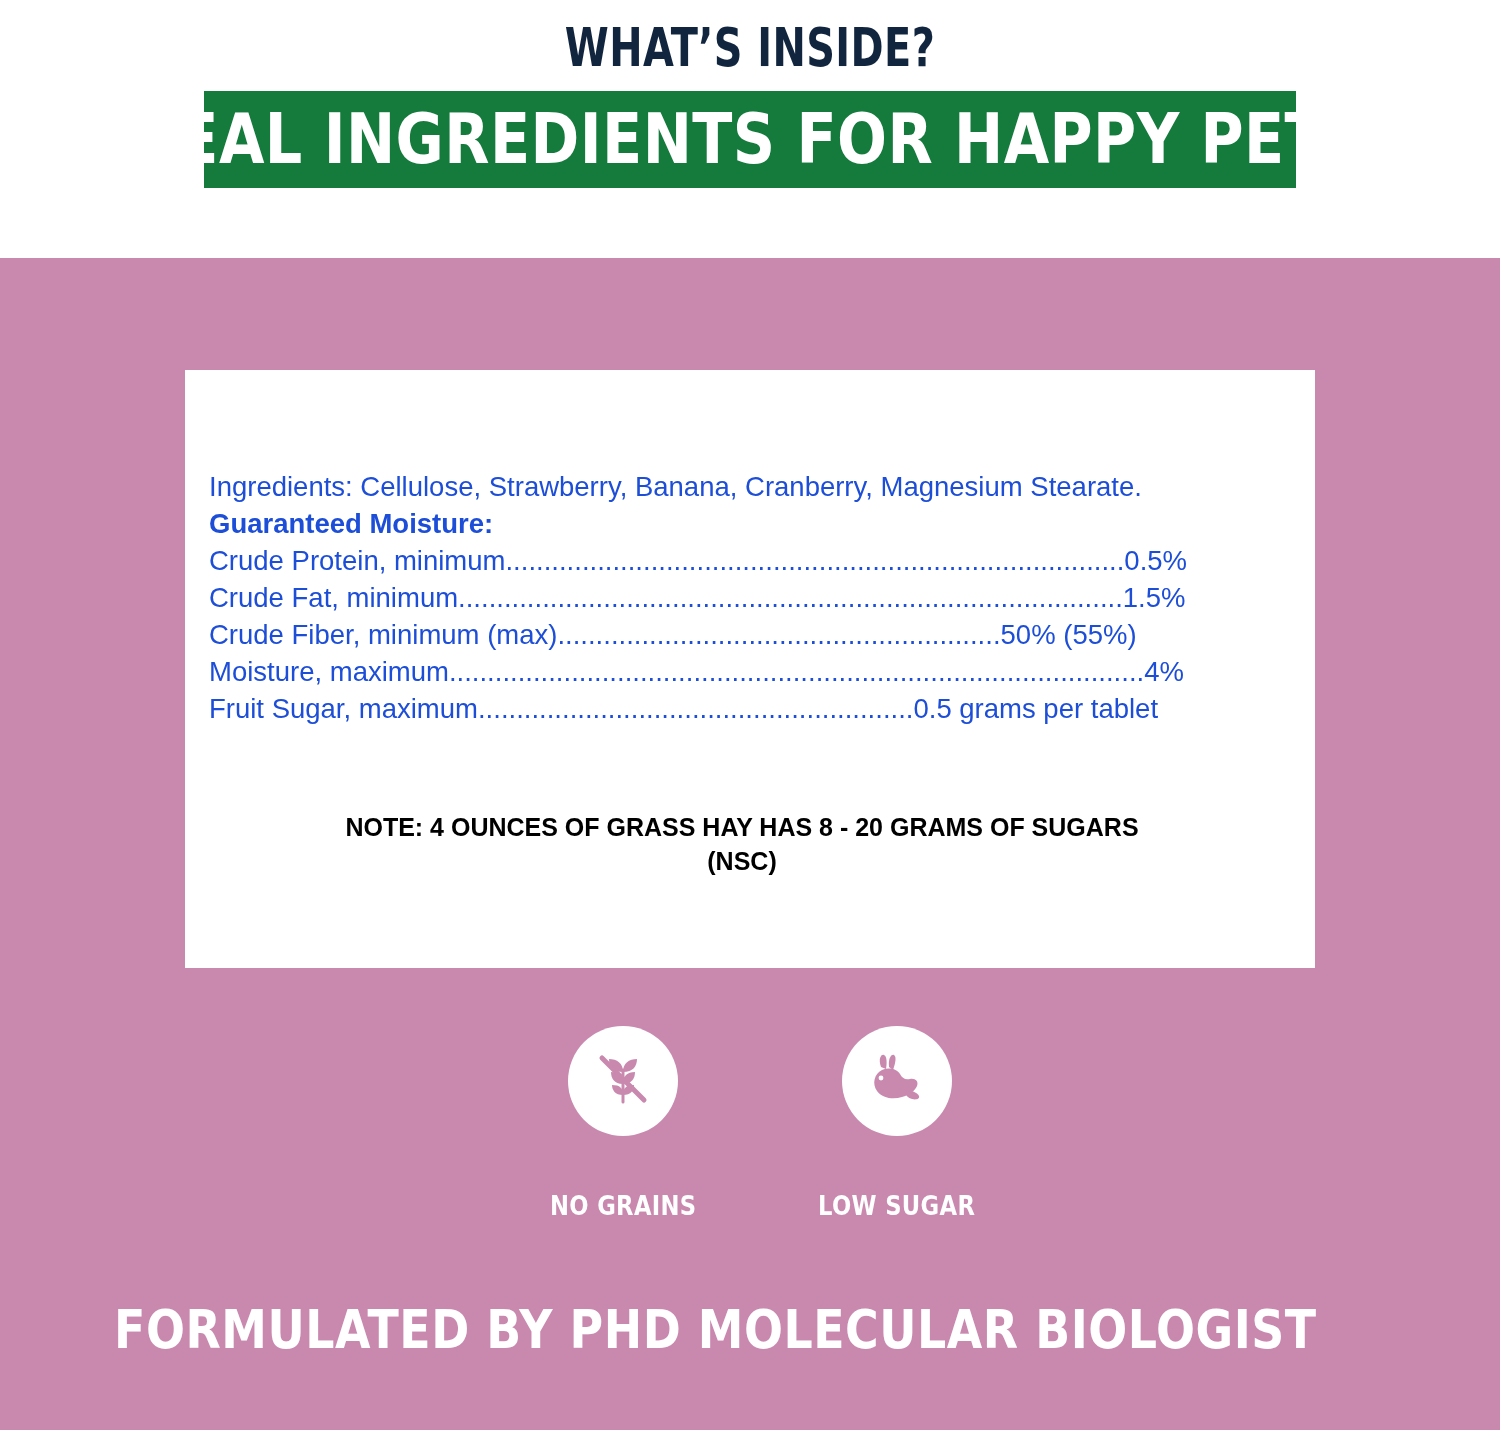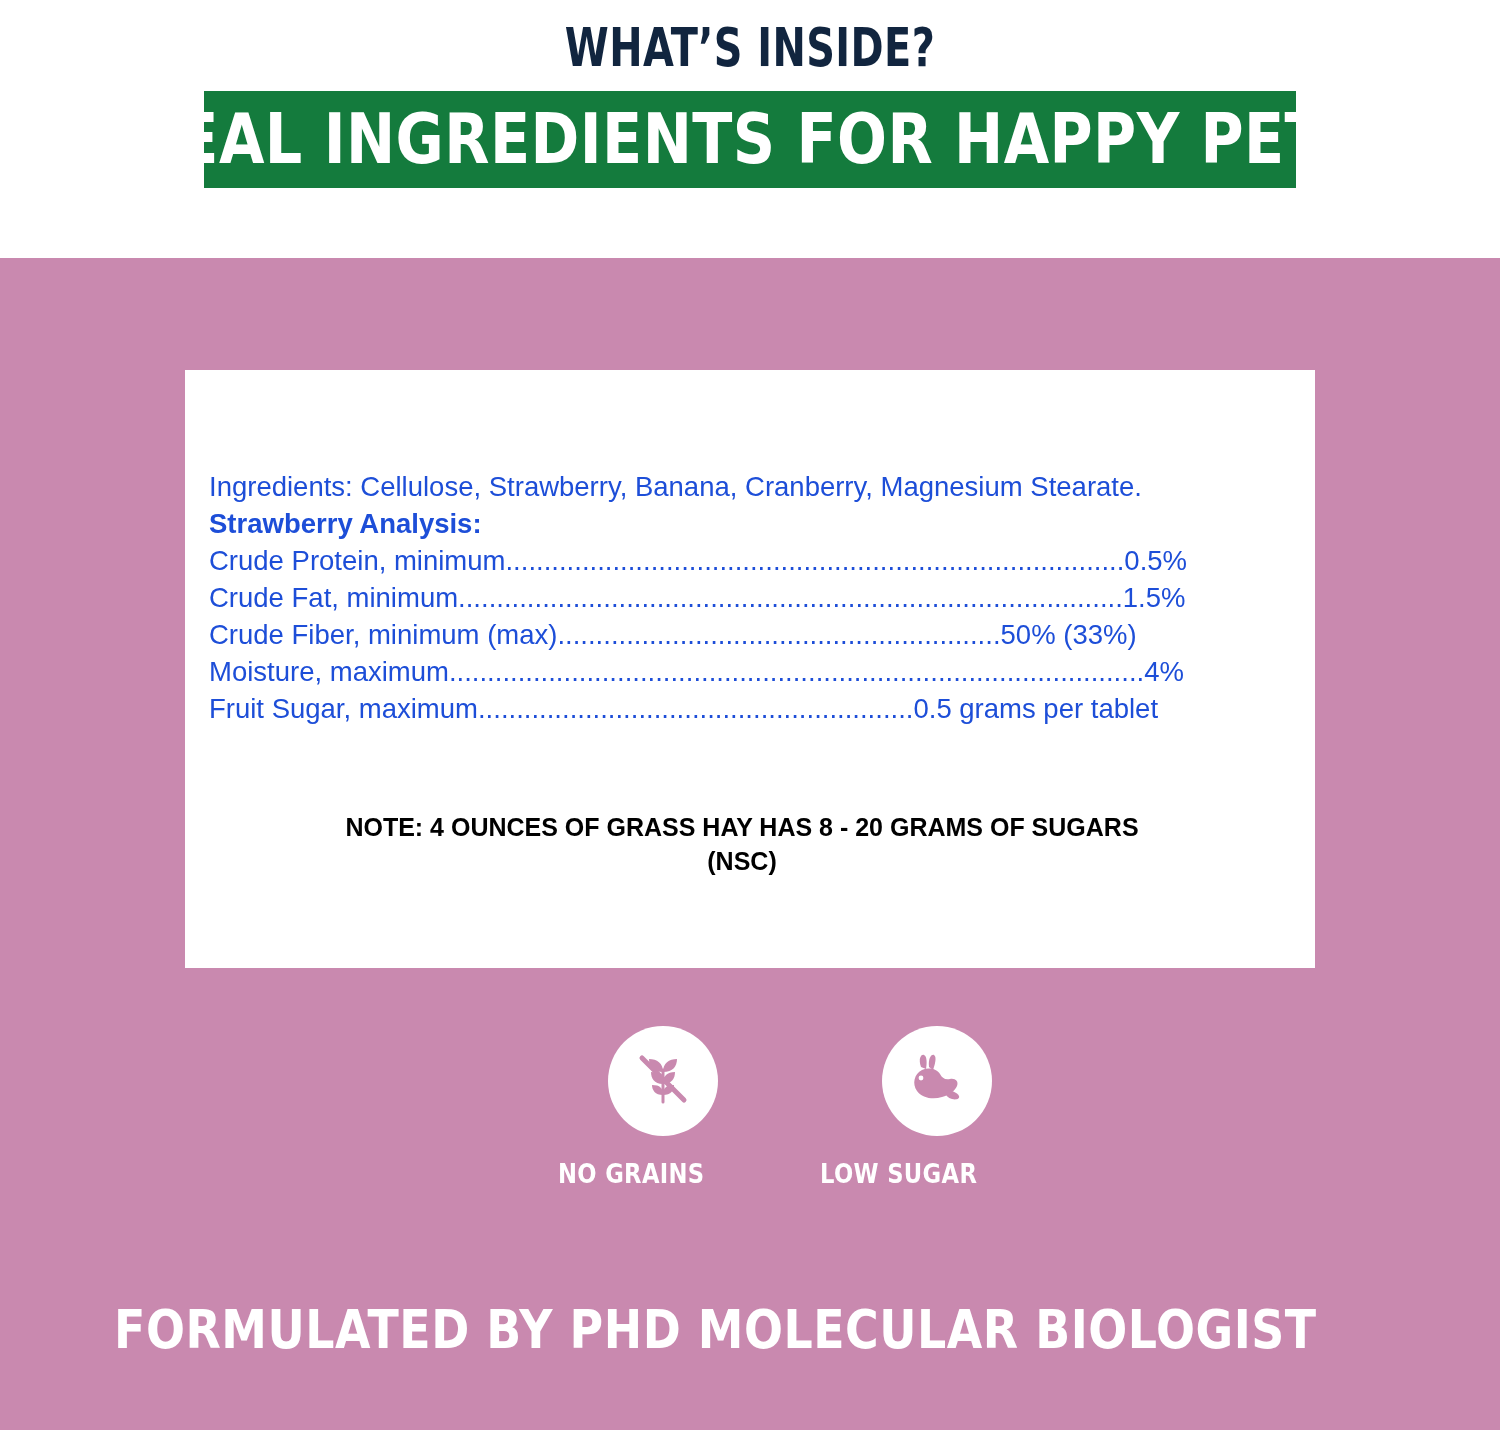--- a/index.html
+++ b/index.html
@@ -109,21 +109,22 @@
     width: 1500px;
     display: flex;
     justify-content: center;
     gap: 84px;
     padding-left: 20px;
   }
   .badge {
     width: 190px;
     display: flex;
     flex-direction: column;
-    align-items: flex-end;
+    align-items: center;
+    gap: 32px;
   }
   .badge-circle {
     width: 110px;
     height: 110px;
     border-radius: 50%;
     background: #ffffff;
     display: flex;
     align-items: center;
     justify-content: center;
   }
@@ -169,24 +170,24 @@
         <div class="headline-band-text">REAL INGREDIENTS FOR HAPPY PETS</div>
       </div>
     </div>
   </div>
 
   <div class="pink-panel">
 
     <div class="info-card">
       <div class="info-text">
         <div>Ingredients: Cellulose, Strawberry, Banana, Cranberry, Magnesium Stearate.</div>
-        <div class="bold">Strawberry Analysis:</div>
+        <div class="bold">Guaranteed Moisture:</div>
         <div>Crude Protein, minimum.................................................................................0.5%</div>
         <div>Crude Fat, minimum.......................................................................................1.5%</div>
-        <div>Crude Fiber, minimum (max)..........................................................50% (33%)</div>
+        <div>Crude Fiber, minimum (max)..........................................................50% (55%)</div>
         <div>Moisture, maximum...........................................................................................4%</div>
         <div>Fruit Sugar, maximum.........................................................0.5 grams per tablet</div>
       </div>
       <div class="note">
         <div>NOTE: 4 OUNCES OF GRASS HAY HAS 8 - 20 GRAMS OF SUGARS</div>
         <div>(NSC)</div>
       </div>
     </div>
 
     <div class="badges">

